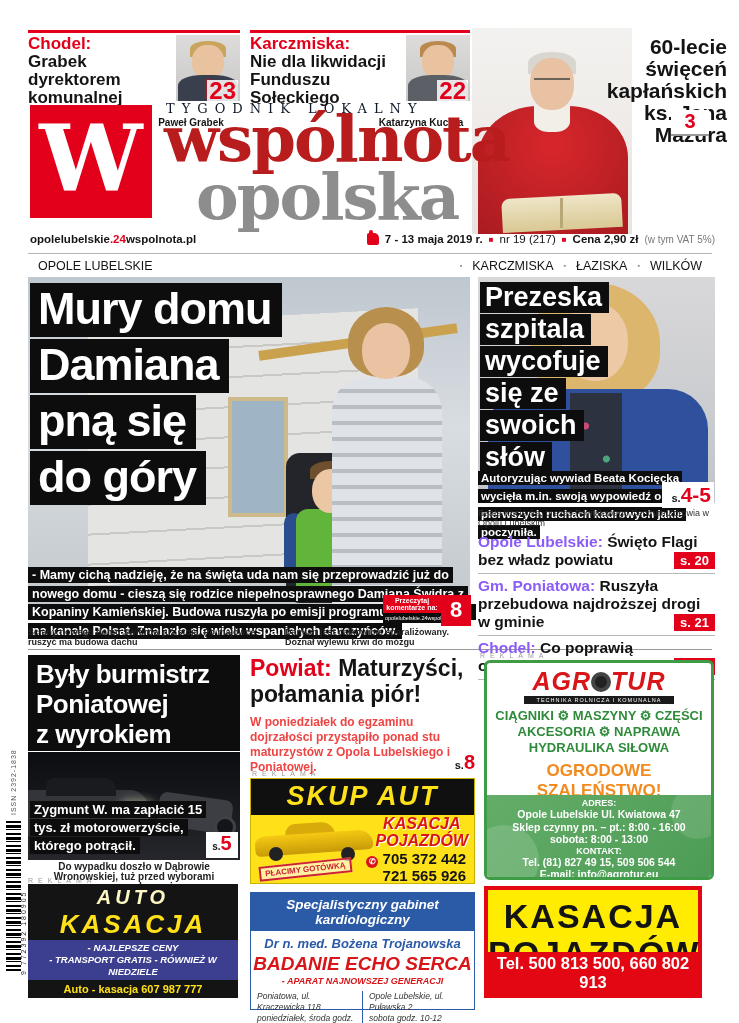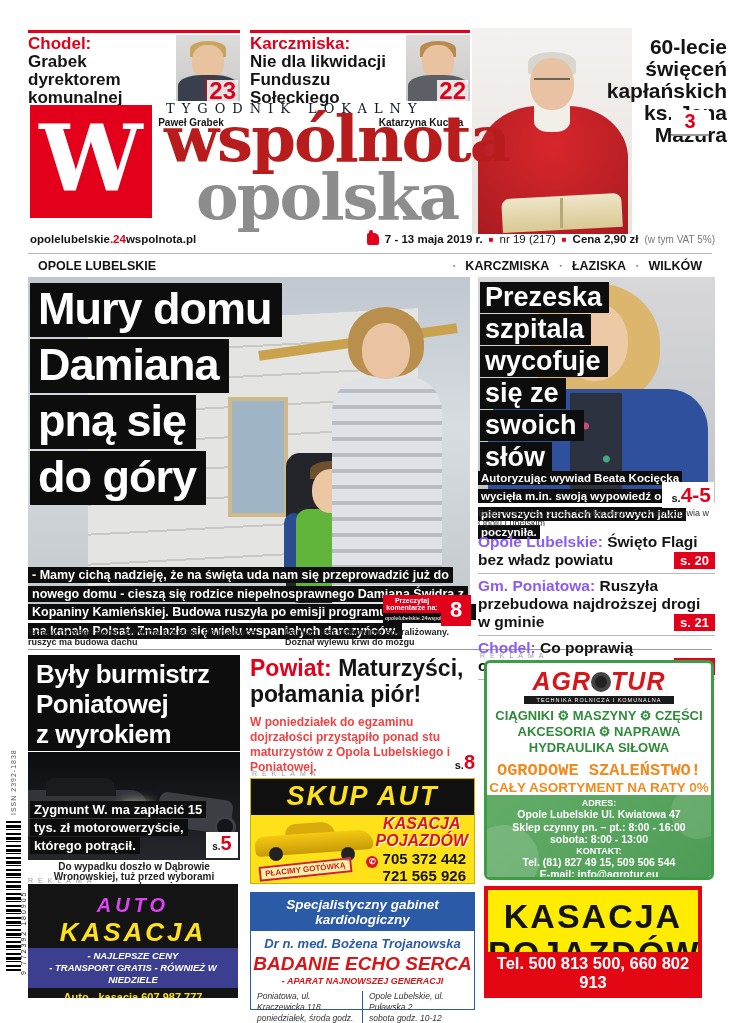--- a/index.html
+++ b/index.html
@@ -64,21 +64,21 @@
   .site-url .red { color:#e2001a; }
 
   .dateline { right:24px; top:233px; font-size:11.5px; color:#141414; display:flex; align-items:center; gap:6px; }
   .dateline b { font-weight:bold; }
   .sqsep { color:#e2001a; font-size:8px; }
   .thumb-ico { width:12px; height:12px; background:#e2001a; border-radius:2px 5px 2px 2px; display:inline-block; position:relative; }
   .thumb-ico:after { content:""; position:absolute; left:2px; top:-3px; width:4px; height:5px; background:#e2001a; border-radius:2px; }
   .vatnote { color:#777; font-size:10px; }
 
   
-  .nav { left:28px; top:253px; width:684px; height:24px; border-top:1px solid #b5b5b5; display:flex; align-items:center; font-size:12.5px; font-weight:bold; color:#141414; }
+  .nav { left:28px; top:253px; width:684px; height:24px; border-top:1px solid #b5b5b5; display:flex; align-items:center; font-size:12.5px; font-weight:normal; color:#141414; }
   .nav .spacer { flex:1; }
   .nav .it { padding:0 10px; white-space:nowrap; }
   .nav .bullet { color:#8a8a8a; font-size:7px; }
 
   
   .main-photo { left:28px; top:277px; width:442px; height:335px; overflow:hidden; background:linear-gradient(#bfc7cf 0%, #d8dde1 45%, #c3c8cc 100%); }
   .mp-wall { position:absolute; left:60px; top:40px; width:330px; height:260px;
      background:
        linear-gradient(rgba(0,0,0,.06),rgba(0,0,0,.06)),
        repeating-linear-gradient(to bottom,#f2f2f0 0 28px,#d4d4d0 28px 30px),
@@ -194,21 +194,21 @@
   .cardio-cols { display:flex; margin-top:5px; font-size:8.5px; color:#333; }
   .cardio-cols .col { flex:1; padding:0 6px; line-height:11px; }
   .cardio-cols .col.l { border-right:1px solid #2b5aa6; text-align:left; }
 
   
   .agrotur { left:484px; top:660px; width:230px; height:220px; border:3px solid #3f9c46; border-radius:6px; background:#fff; overflow:hidden; text-align:center; }
   .agro-logo { margin-top:4px; font-size:25px; font-weight:bold; font-style:italic; color:#d81518; letter-spacing:1px; }
   .agro-logo .tire { display:inline-block; width:20px; height:20px; border-radius:50%; background:#222; border:4px solid #444; vertical-align:-2px; }
   .agro-tagbar { width:150px; margin:0 auto; background:#1a1a1a; color:#fff; font-size:5.5px; letter-spacing:1px; padding:1px 0; }
   .agro-green { color:#2e8b3a; font-weight:bold; font-size:13px; line-height:16px; margin-top:4px; }
-  .agro-orange1 { color:#f28a1e; font-weight:bold; font-size:17px; margin-top:5px;font-family:Liberation Mono, monospace; }
+  .agro-orange1 { color:#f28a1e; font-weight:bold; font-size:17px; margin-top:5px; }
   .agro-orange2 { color:#f28a1e; font-weight:bold; font-size:13.5px; }
   .agro-green2 { color:#2e8b3a; font-weight:bold; font-size:11px; line-height:13px; }
   .agro-stihl { color:#f28a1e; font-weight:bold; font-style:italic; font-size:19px; letter-spacing:2px; margin-top:2px; }
   .agro-panel { position:absolute; left:0; right:0; bottom:0; height:82px; background:linear-gradient(135deg,#63ad68,#4d9c55); color:#fff; padding-top:3px; }
   .agro-panel:before { content:""; position:absolute; left:-18px; bottom:-18px; width:70px; height:70px; border-radius:50%; background:rgba(255,255,255,.15); }
   .agro-panel:after { content:""; position:absolute; right:-14px; top:-10px; width:54px; height:54px; border-radius:50%; background:rgba(255,255,255,.12); }
   .agro-h { font-size:9px; font-weight:bold; }
   .agro-l { font-size:10.5px; font-weight:bold; line-height:12.5px; }
 
   
@@ -469,21 +469,21 @@
       <div class="agro-l">Opole Lubelskie Ul. Kwiatowa 47</div>
       <div class="agro-l">Sklep czynny pn. – pt.: 8:00 - 16:00</div>
       <div class="agro-l">sobota: 8:00 - 13:00</div>
       <div class="agro-h">KONTAKT:</div>
       <div class="agro-l">Tel. (81) 827 49 15, 509 506 544</div>
       <div class="agro-l">E-mail: info@agrotur.eu</div>
     </div>
   </div>
 
   <div class="abs" style="left:28px; top:884px; width:210px; height:114px; background:#141414; overflow:hidden;">
-    <div style="text-align:center; color:#d946ef; font-weight:bold; font-style:italic; font-size:20px; letter-spacing:4px; margin-top:10px;">AUTO</div>
+    <div style="text-align:center; color:#fef9c3; font-weight:bold; font-style:italic; font-size:20px; letter-spacing:4px; margin-top:2px;">AUTO</div>
     <div style="text-align:center; color:#ffe11a; font-weight:bold; font-style:italic; font-size:26px; letter-spacing:3px;">KASACJA</div>
     <div style="background:#3c3f8f; color:#fff; font-weight:bold; font-style:italic; font-size:9.5px; text-align:center; padding:2px 0; line-height:12px;">
       <div>- NAJLEPSZE CENY</div>
       <div>- TRANSPORT GRATIS - RÓWNIEŻ W NIEDZIELE</div>
     </div>
     <div style="color:#ffe11a; font-weight:bold; font-size:11px; text-align:center; line-height:13.5px; margin-top:3px;">
       <div>Auto - kasacja 607 987 777</div>
       <div>Sprzedaż części 605 995 355</div>
 
     </div>

